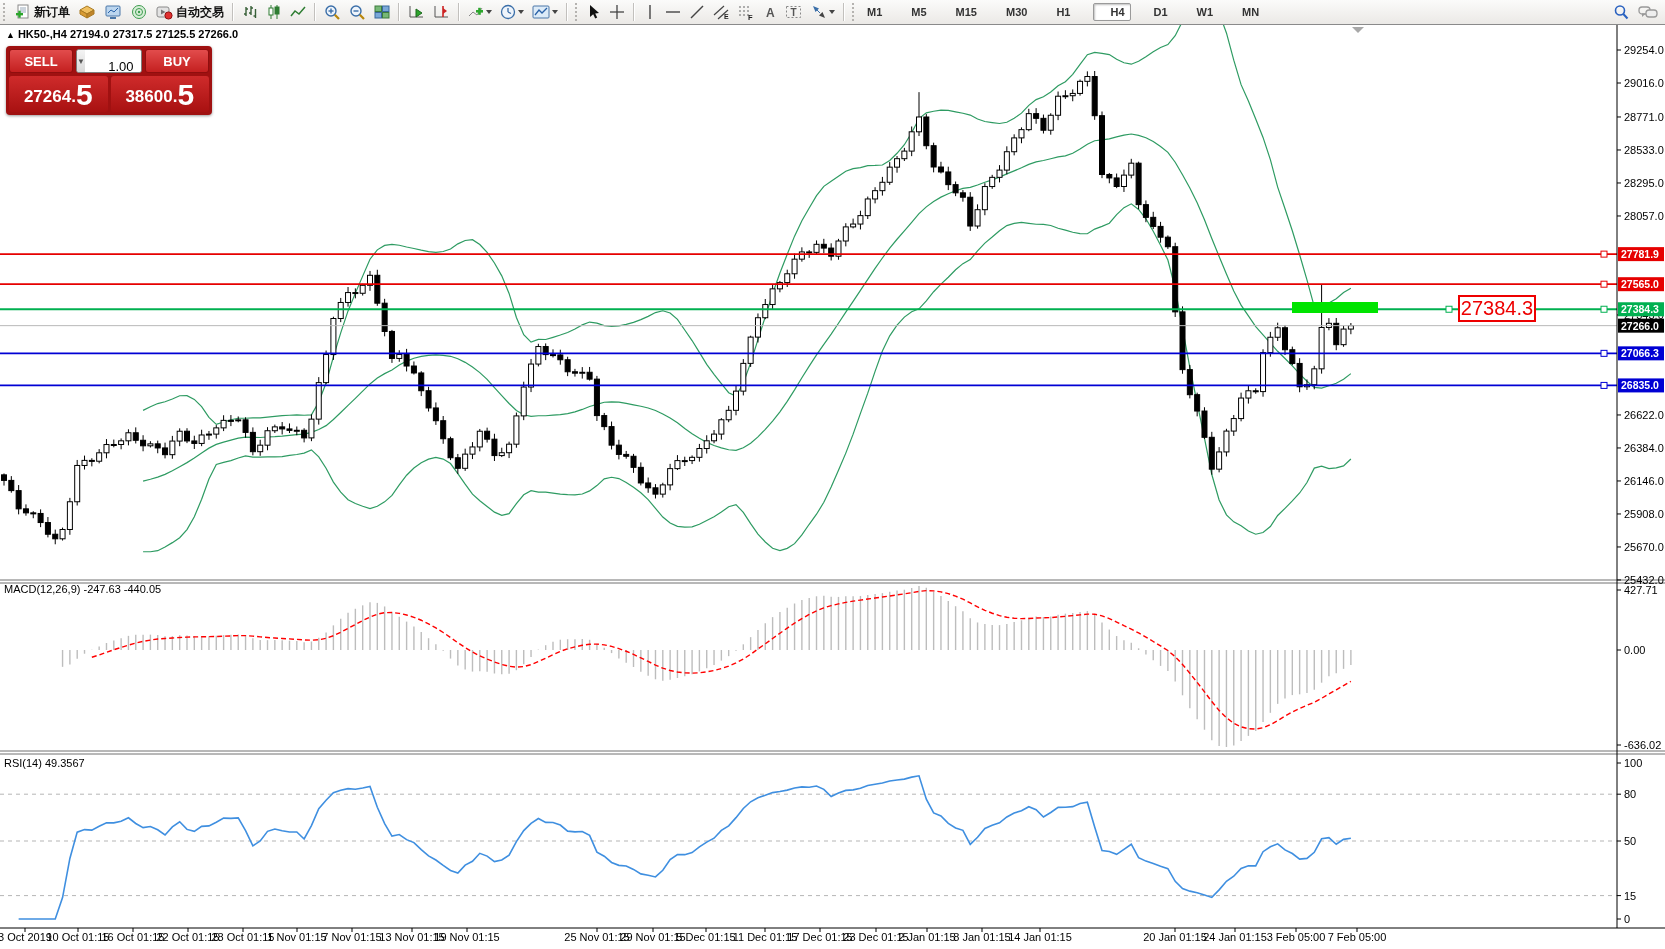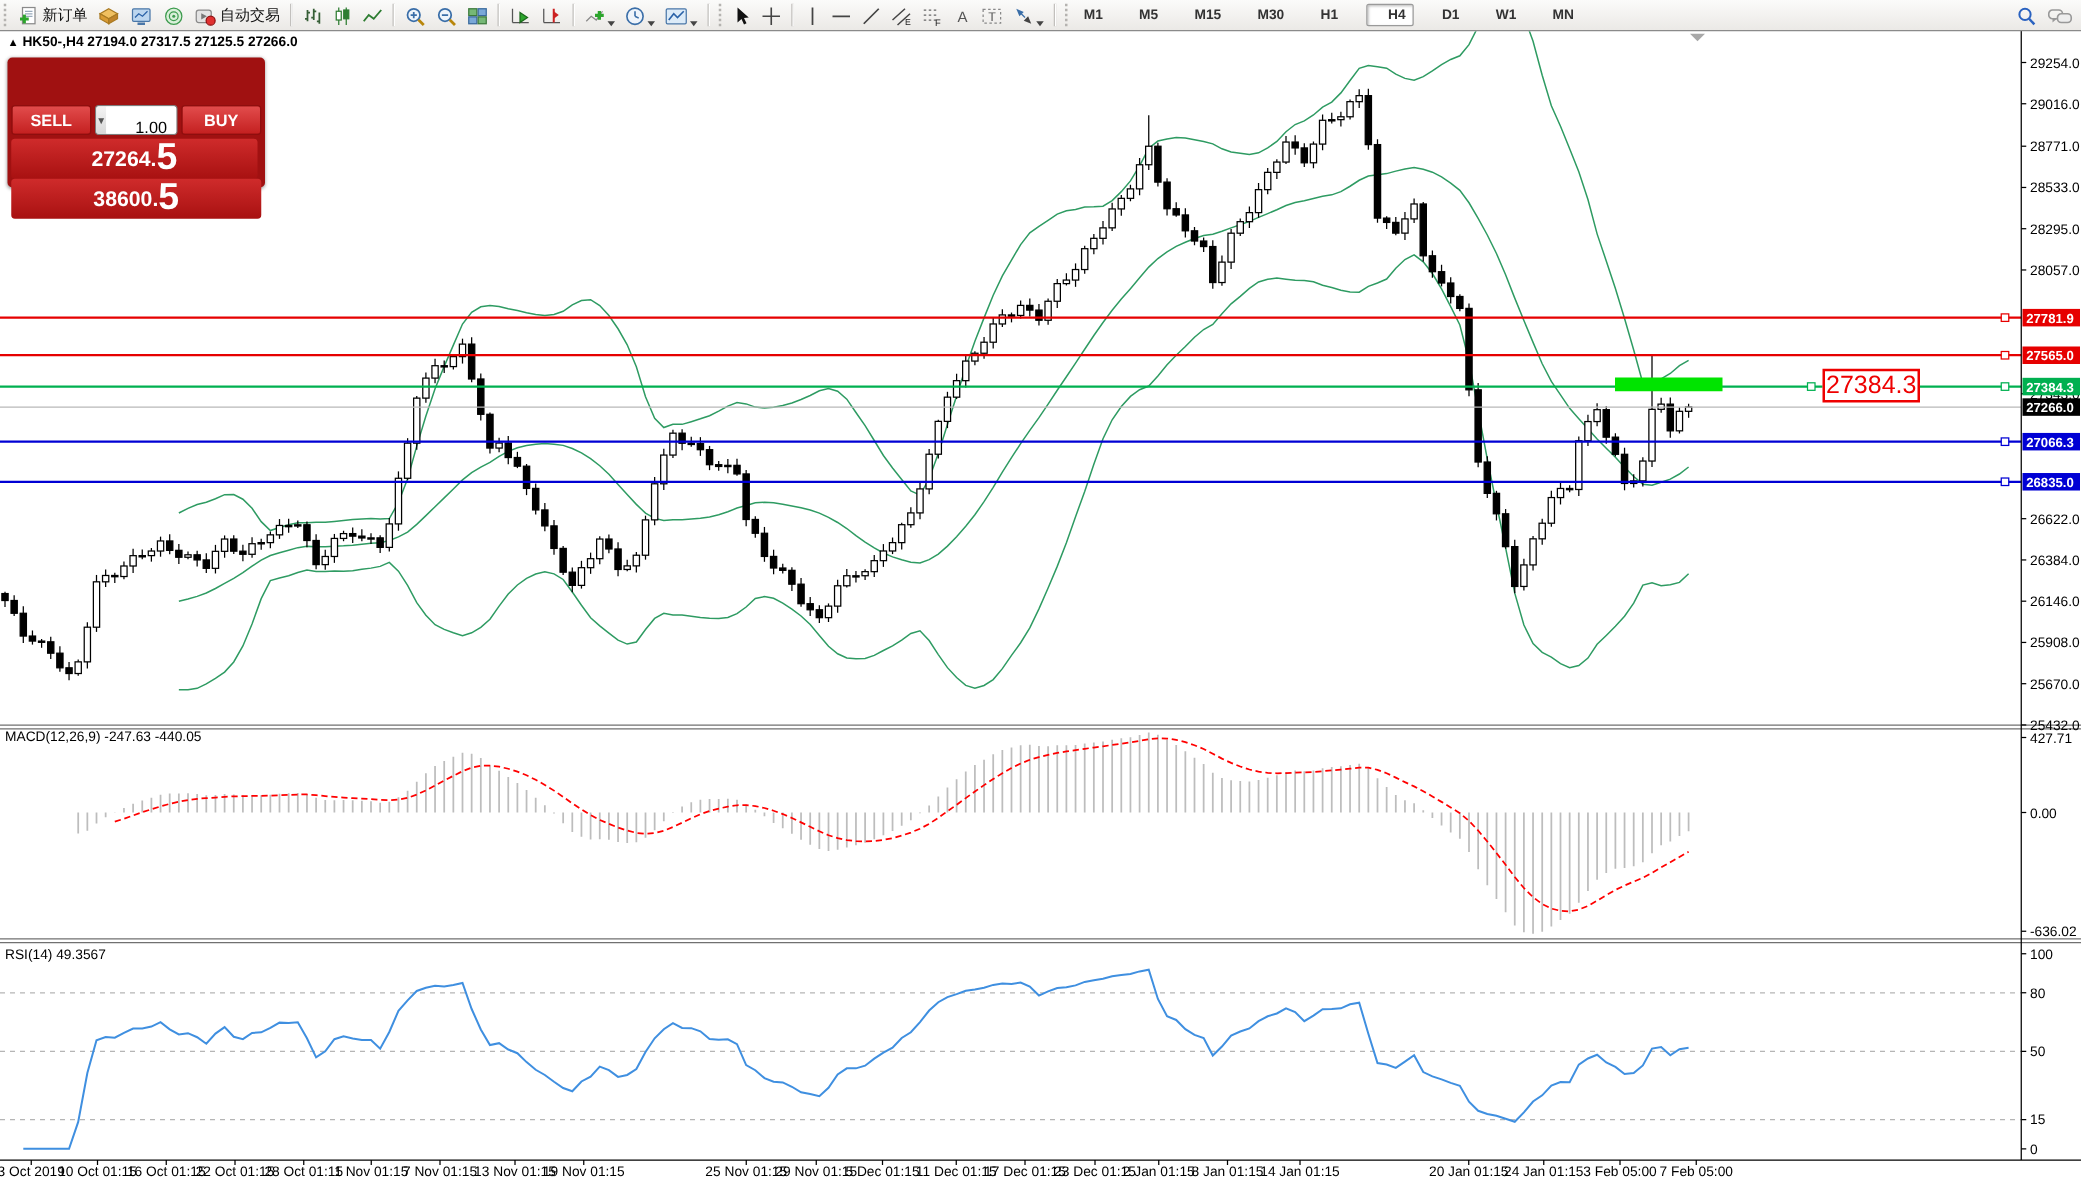--- a/index.html
+++ b/index.html
@@ -1,37 +1,37 @@
 <!DOCTYPE html>
 <html><head>
 <meta charset="utf-8">
 <style>
   html,body{margin:0;padding:0;background:#fff;}
   #app{position:relative;width:1665px;height:949px;font-family:"Liberation Sans",sans-serif;overflow:hidden;background:#fff;}
   
   .toolbar{position:absolute;left:0;top:0;width:1665px;height:24px;background:linear-gradient(#fbfbfa,#ebe9e6);border-bottom:1px solid #8a8a8a;display:flex;align-items:center;z-index:30;}
-  .tbtn{height:20px;min-width:20px;display:flex;align-items:flex-end;justify-content:center;margin:0 1px;border:1px solid transparent;border-radius:2px;padding:0 2px;box-sizing:border-box;}
+  .tbtn{height:20px;min-width:20px;display:flex;align-items:center;justify-content:center;margin:0 1px;border:1px solid transparent;border-radius:2px;padding:0 2px;box-sizing:border-box;font-weight:bold;}
   .tlabel{font-size:12px;color:#111;margin-left:3px;white-space:nowrap;}
   .sep{width:1px;height:18px;background:#c2c0bd;border-right:1px solid #fff;margin:0 4px;}
   .grip{width:3px;height:18px;border-left:2px dotted #b5b3b0;margin:0 3px;}
   .caret{width:0;height:0;border-left:3px solid transparent;border-right:3px solid transparent;border-top:4px solid #444;margin-left:2px;}
   .tf{font-size:11px;font-weight:bold;color:#333;padding:2px 5px;margin:0 1px;border:1px solid transparent;border-radius:2px;}
   .tf.active{background:#fff;border:1px solid #9a9a9a;box-shadow:inset 1px 1px 2px rgba(0,0,0,.25);padding-left:16px;}
   .spacer{flex:1;}
   .icon{display:block;}
   
   .symbol-line{position:absolute;left:6px;top:28px;font-size:11px;font-weight:bold;color:#000;z-index:20;}
   .symbol-line .mk{font-size:9px;margin-right:3px;}
   .trade-panel{position:absolute;left:6px;top:46px;width:200px;background:#a01111;border-radius:4px;padding:3px;z-index:25;box-shadow:0 1px 3px rgba(0,0,0,.4);}
-  .tp-row1{display:flex;height:24px;margin-top:35px;}
+  .tp-row1{display:flex;height:24px;}
   .tp-btn{flex:0 0 62px;background:linear-gradient(#e24c4c,#c42020);color:#fff;font-size:13px;font-weight:bold;display:flex;align-items:center;justify-content:center;border-radius:3px;border:1px solid #8f0e0e;}
   .tp-vol{flex:1;display:flex;margin:0 3px;background:#fff;border-radius:3px;overflow:hidden;border:1px solid #7d7d7d;}
   .tp-spin{width:15px;background:linear-gradient(#f4f4f4,#d8d8d8);display:flex;align-items:center;justify-content:center;font-size:8px;color:#555;}
   .tp-input{flex:1;border:none;outline:none;text-align:center;font-size:13px;font-family:"Liberation Sans",sans-serif;width:40px;padding:16px;}
-  .tp-row2{display:flex;height:36px;margin-top:3px;flex-direction:column;}
+  .tp-row2{display:flex;height:36px;margin-top:3px;}
   .tp-price{flex:1;background:linear-gradient(#cf2b2b,#a81111);color:#fff;display:flex;align-items:flex-end;justify-content:center;border-radius:3px;padding-bottom:2px;}
   .tp-price:first-child{margin-right:3px;}
   .p-small{font-size:17px;font-weight:bold;line-height:26px;}
   .p-big{font-size:30px;font-weight:bold;line-height:30px;}
   .cn-note{position:absolute;left:1437px;top:347px;width:180px;font-size:30px;font-weight:bold;color:#00e400;text-shadow:2px 2px 0 #0b5c18;letter-spacing:3px;white-space:nowrap;z-index:15;}
   .price-box{position:absolute;left:1458px;top:295px;width:74px;height:23px;border:2px solid #ee0000;background:#fff;color:#ee0000;font-size:20px;display:flex;align-items:center;justify-content:center;z-index:15;}
   svg text{font-family:"Liberation Sans",sans-serif;}
 </style>
 </head>
 <body>

